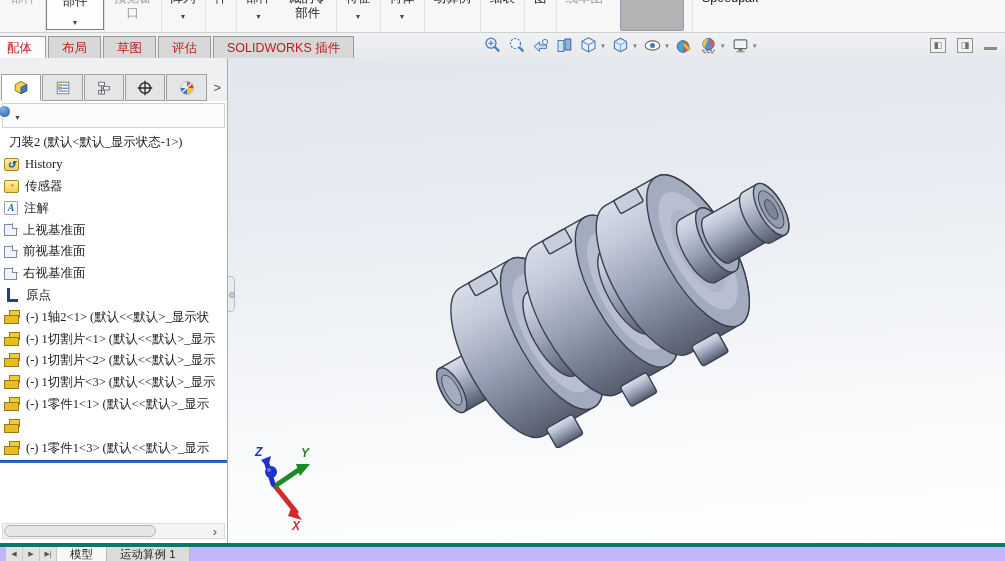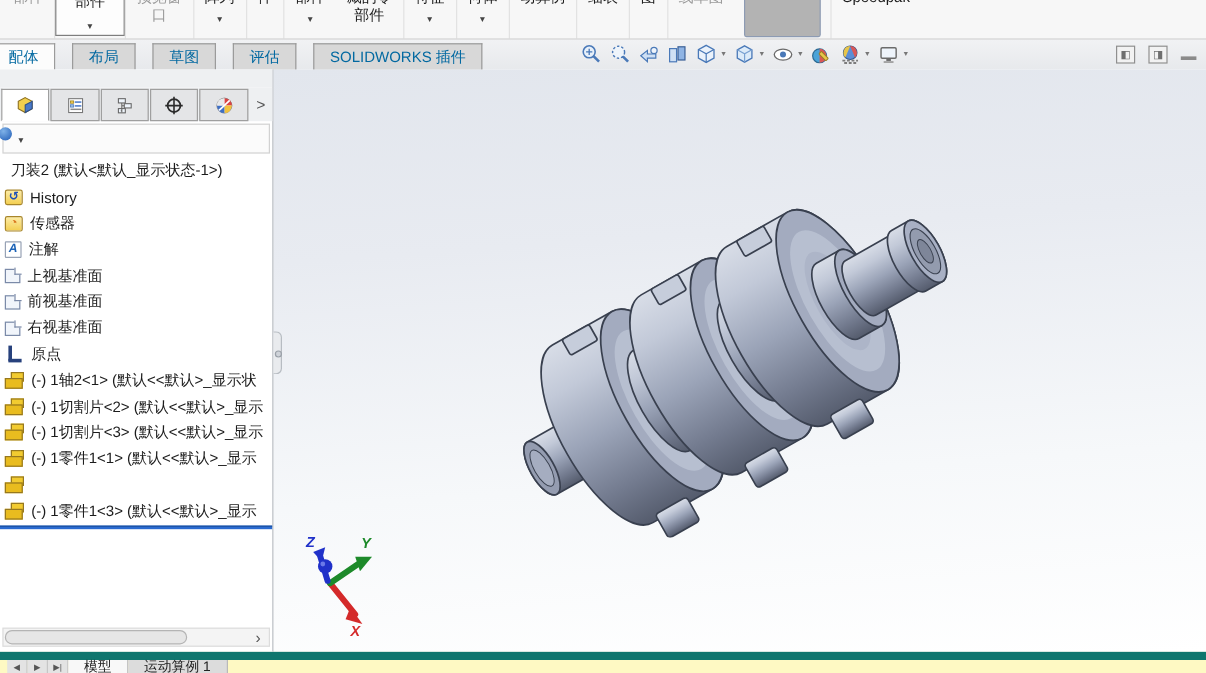--- a/index.html
+++ b/index.html
@@ -16,21 +16,21 @@
   .ritem .rl { font-size:12.5px; }
   .ritem.dis .rl { color:#9a9a9a; }
   .rcaret { font-size:7px; color:#444; margin-top:3px; }
   .rboxed { border:1px solid #7e7e7e; background:#fdfdfd; width:58px; margin-top:-16px; padding-top:9px; height:46px; justify-content:flex-start; }
   .rboxed .rcaret { margin-top:6px; }
   .rsep { width:1px; background:#e2e2e2; height:40px; margin-top:-6px; }
   .rswatch { width:64px; height:40px; margin-top:-9px; background:#b3b3b3; border:1px solid #8d9bb3; border-radius:2px; align-self:flex-start; margin-left:8px; margin-right:8px; }
 
   
   .tabstrip { height:26px; background:linear-gradient(#f1f2f4,#e7e9ec); border-top:1px solid #cfcfcf; position:relative; display:flex; align-items:flex-end; }
-  .ctab { height:22px; padding:3px 13px 0 13px; background:#d8d8d8; border:1px solid #9b9b9b; border-bottom:none; margin-right:14px; font-size:12.5px; color:#0369a1; }
+  .ctab { height:22px; padding:3px 13px 0 13px; background:#d8d8d8; border:1px solid #9b9b9b; border-bottom:none; margin-right:2px; font-size:12.5px; color:#b91c1c; }
   .ctab.active { background:#fcfcfc; }
   .ctab.first { margin-left:0; border-left:none; padding-left:7px; }
   .hud { position:absolute; left:483px; top:3px; display:flex; align-items:center; gap:5px; }
   .hbtn { display:flex; align-items:center; gap:2px; }
   .hicon { width:19px; height:19px; display:block; }
   .hcaret { font-size:6px; color:#777; }
   .winbtns { position:absolute; right:8px; top:5px; display:flex; align-items:center; gap:11px; }
   .panebtn { width:16px; height:15px; border:1px solid #8f8f8f; background:#f2f2f2; color:#6f6f6f; font-size:9px; line-height:13px; text-align:center; }
   .minbtn { width:13px; height:3px; background:#8a8a8a; margin-top:6px; }
 
@@ -39,21 +39,21 @@
   .panel { width:228px; background:#fff; border-right:1px solid #a9aeb5; display:flex; flex-direction:column; position:relative; }
   .panel-gap { height:15px; background:#eef0f2; }
   .ptabs { display:flex; align-items:stretch; height:28px; background:#eef0f2; padding:1px 0 0 1px; }
   .ptab { width:42px; border:1px solid #9f9f9f; background:#e4e5e7; display:flex; align-items:center; justify-content:center; margin-right:1px; }
   .ptab.active { background:#fff; border-bottom-color:#fff; }
   .pexpand { margin-left:auto; width:20px; display:flex; align-items:center; justify-content:center; color:#555; font-size:13px; background:transparent; }
   .filter { margin:2px 2px 0 2px; border:1px solid #d2d2d2; background:#fbfbfb; height:25px; display:flex; align-items:flex-start; padding:2px 0 0 0; }
   .filter-ic { width:11px; height:11px; border-radius:50%; background:radial-gradient(circle at 35% 30%, #7fb2e8, #1f5bb5); margin-left:-4px; }
   .filter .rcaret { margin:8px 0 0 4px; }
 
-  .tree { flex:1; padding-top:4px; overflow:hidden; font-size:12.5px; }
+  .tree { flex:1; padding-top:4px; overflow:hidden; font-size:12.5px;font-family:Liberation Serif, serif; }
   .trow { display:flex; align-items:center; height:21.8px; padding-left:4px; white-space:nowrap; overflow:hidden; }
   .trow .lbl { margin-left:6px; }
   .trow.root { padding-left:3px; }
   .rollback { height:3px; background:#2a6ad0; border-top:1px solid #1b4f9f; margin-top:1px; }
 
   
   .ic { width:16px; height:15px; flex:none; position:relative; display:flex; align-items:center; justify-content:center; }
   .ic-folder { background:linear-gradient(#fdeca6,#f3cf52); border:1px solid #a8862a; border-radius:2px; width:15px; height:13px; }
   .ic-folder .g { font-size:10px; line-height:1; font-weight:bold; }
   .g-hist { color:#1d4fb8; }
@@ -75,21 +75,21 @@
   .harrow { margin-left:auto; width:18px; display:flex; align-items:center; justify-content:center; color:#555; font-size:13px; }
 
   .viewport { flex:1; position:relative; background:linear-gradient(176deg,#e2e6ed 0%,#e8ebf1 30%,#f6f8fa 68%,#ffffff 100%); overflow:hidden; }
   .split-handle { position:absolute; left:-1px; top:218px; width:8px; height:36px; background:#e9ebee; border:1px solid #b7bcc2; border-left:none; border-radius:0 5px 5px 0; }
   .split-handle::after { content:""; position:absolute; left:2px; top:15px; width:4px; height:4px; border-radius:50%; background:#cfd3d9; border:1px solid #9aa0a8; }
   .modelsvg { position:absolute; left:190px; top:90px; }
   .triadsvg { position:absolute; left:24px; top:386px; }
   .triad-label { font-size:12px; font-weight:bold; font-style:italic; }
 
   
-  .bbar { height:18px; background:#fef9c3; border-top:7px solid #0f766e; display:flex; align-items:stretch; font-size:11.5px;text-align:right; }
+  .bbar { height:18px; background:#c4b5fd; border-top:4px solid #0f766e; display:flex; align-items:stretch; font-size:11.5px;text-align:right; }
   .bnav { width:17px; border-right:1px solid #c6c6c6; background:#e3e3e3; display:flex; align-items:center; justify-content:center; color:#555; font-size:7px; }
   .bnav:first-child { border-left:1px solid #c6c6c6; }
   .btab { padding:0 13px; border-right:1px solid #b9b9b9; display:flex; align-items:center; background:#dcdcdc; color:#222; }
   .btab.active { background:#f8f8f8; }
   .btabs-lead { width:6px; }
 </style>
 </head>
 <body>
 
 <div class="ribbon">
@@ -330,20 +330,24 @@
           <span class="ic ic-plane"></span>
           <span class="lbl">右视基准面</span>
         </div>
       <div class="trow">
           <span class="ic ic-origin"></span>
           <span class="lbl">原点</span>
         </div>
       <div class="trow">
           <span class="ic ic-part"></span>
           <span class="lbl">(-) 1轴2&lt;1&gt; (默认&lt;&lt;默认&gt;_显示状</span>
+        </div>
+      <div class="trow">
+          <span class="ic ic-part"></span>
+          <span class="lbl">(-) 1切割片&lt;1&gt; (默认&lt;&lt;默认&gt;_显示</span>
         </div>
       <div class="trow">
           <span class="ic ic-part"></span>
           <span class="lbl">(-) 1切割片&lt;2&gt; (默认&lt;&lt;默认&gt;_显示</span>
         </div>
       <div class="trow">
           <span class="ic ic-part"></span>
           <span class="lbl">(-) 1切割片&lt;3&gt; (默认&lt;&lt;默认&gt;_显示</span>
         </div>
       <div class="trow">

